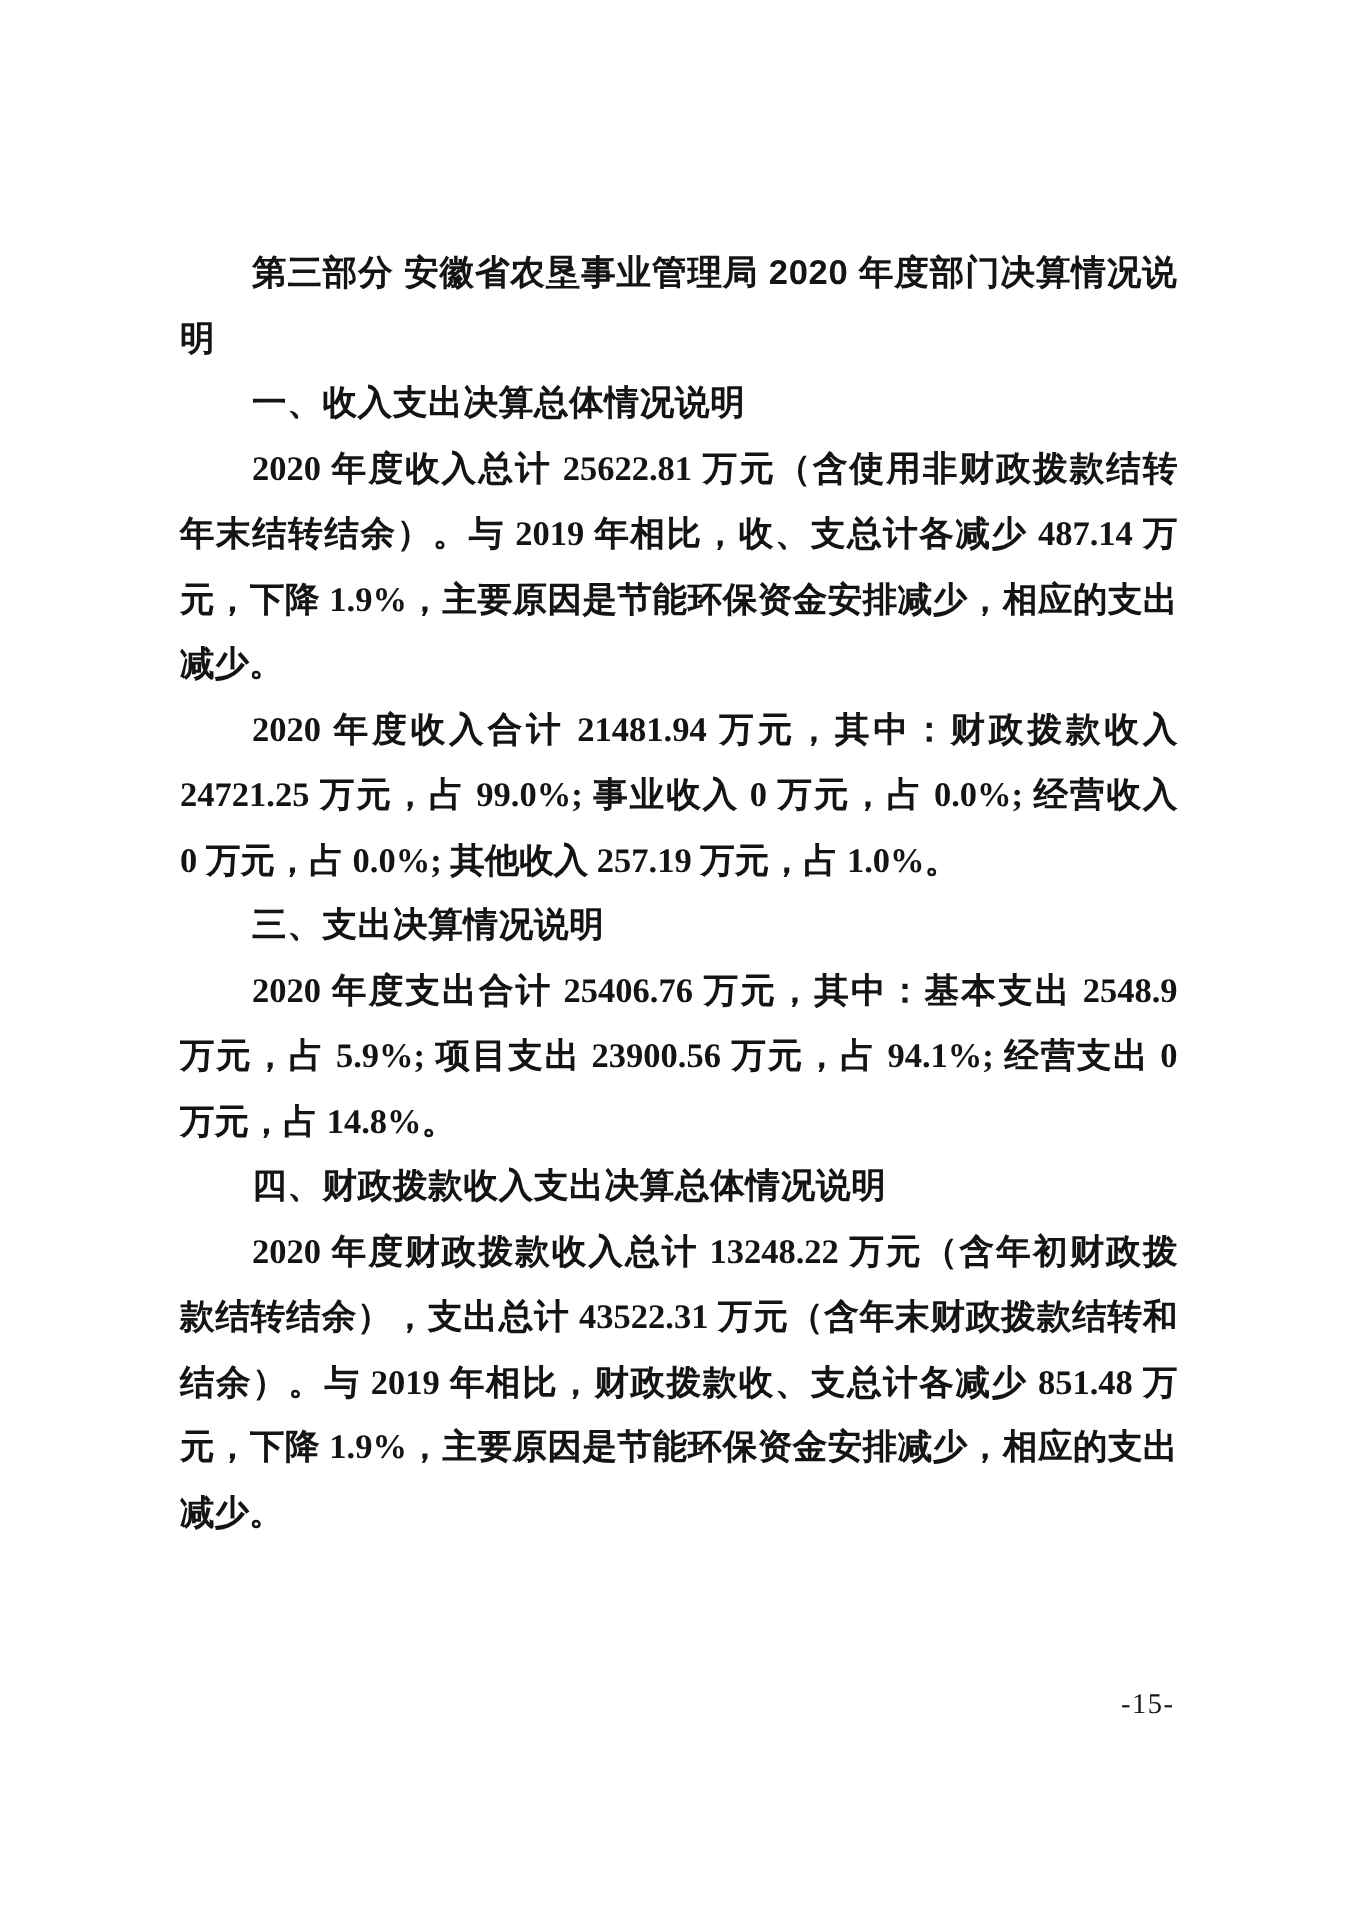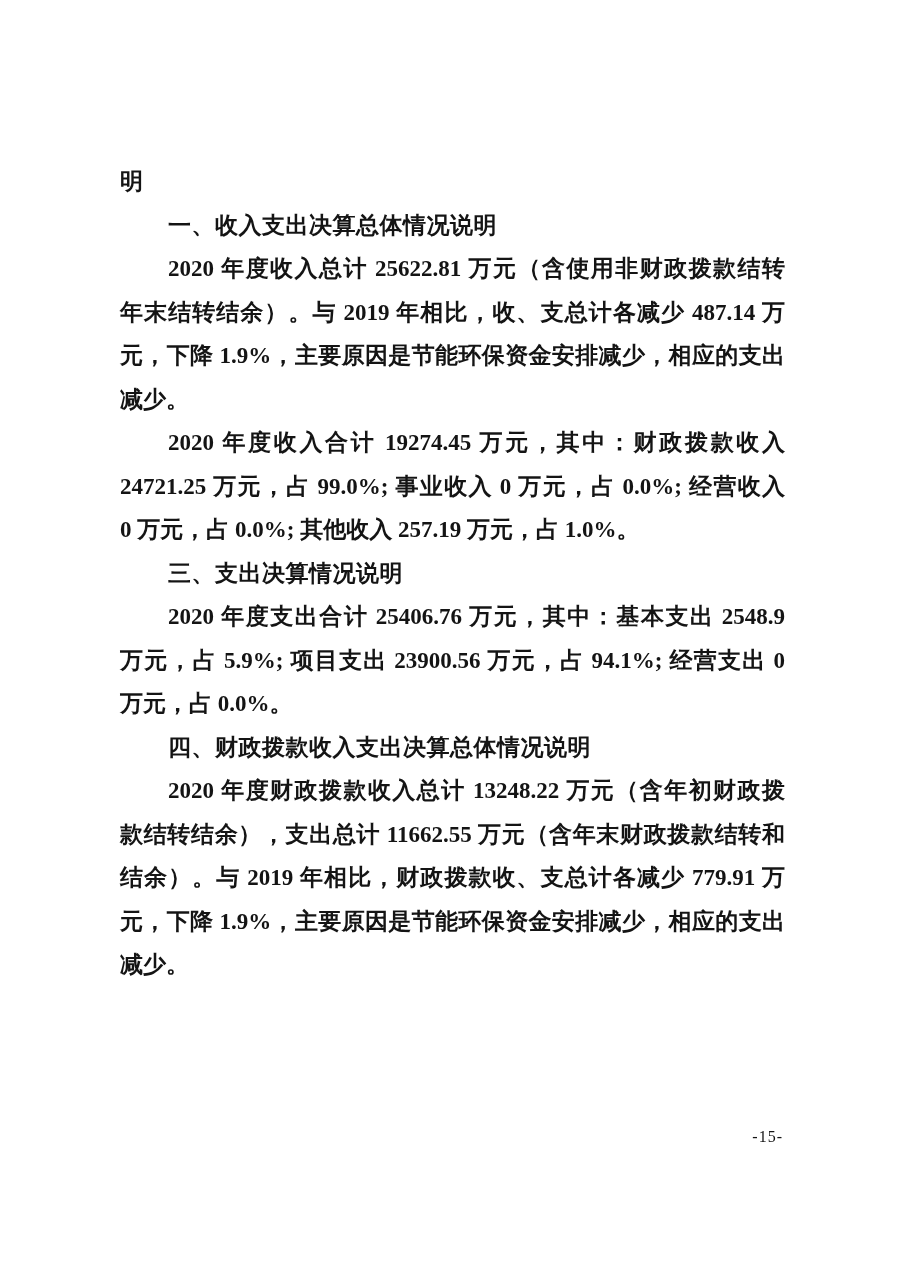--- a/index.html
+++ b/index.html
@@ -37,52 +37,53 @@
   .indent { text-indent: 48px; }
   .bold {
     font-family: "Liberation Sans", "DejaVu Sans", sans-serif;
     font-weight: 700;
     letter-spacing: 0.5px;
   }
   .footer {
     position: absolute;
     top: 1124px;
     right: 117px;
-    font-size: 16px;
+    font-size: 19px;
     line-height: 26px;
     letter-spacing: 1px;
   }
 </style>
 </head>
 <body>
 
 <div class="page">
   <div class="content">
 
+    <div class="line bold indent full">第三部分 安徽省农垦事业管理局 2020 年度部门决算情况说</div>
     <div class="line bold">明</div>
 
     <div class="line bold indent">一、收入支出决算总体情况说明</div>
     <div class="line indent full">2020 年度收入总计 25622.81 万元（含使用非财政拨款结转</div>
     <div class="line full">年末结转结余）。与 2019 年相比，收、支总计各减少 487.14 万</div>
     <div class="line full">元，下降 1.9%，主要原因是节能环保资金安排减少，相应的支出</div>
     <div class="line">减少。</div>
 
-    <div class="line indent full">2020 年度收入合计 19274.45 万元，其中：财政拨款收入</div>
+    <div class="line indent full">2020 年度收入合计 21481.94 万元，其中：财政拨款收入</div>
     <div class="line full">24721.25 万元，占 99.0%; 事业收入 0 万元，占 0.0%; 经营收入</div>
     <div class="line">0 万元，占 0.0%; 其他收入 257.19 万元，占 1.0%。</div>
 
     <div class="line bold indent">三、支出决算情况说明</div>
     <div class="line indent full">2020 年度支出合计 25406.76 万元，其中：基本支出 2548.9</div>
     <div class="line full">万元，占 5.9%; 项目支出 23900.56 万元，占 94.1%; 经营支出 0</div>
-    <div class="line">万元，占 0.0%。</div>
+    <div class="line">万元，占 14.8%。</div>
 
     <div class="line bold indent">四、财政拨款收入支出决算总体情况说明</div>
     <div class="line indent full">2020 年度财政拨款收入总计 13248.22 万元（含年初财政拨</div>
-    <div class="line full">款结转结余），支出总计 11662.55 万元（含年末财政拨款结转和</div>
-    <div class="line full">结余）。与 2019 年相比，财政拨款收、支总计各减少 779.91 万</div>
+    <div class="line full">款结转结余），支出总计 43522.31 万元（含年末财政拨款结转和</div>
+    <div class="line full">结余）。与 2019 年相比，财政拨款收、支总计各减少 851.48 万</div>
     <div class="line full">元，下降 1.9%，主要原因是节能环保资金安排减少，相应的支出</div>
     <div class="line">减少。</div>
 
   </div>
 
   <div class="footer">
     <span>-15-</span>
   </div>
 </div>
 

